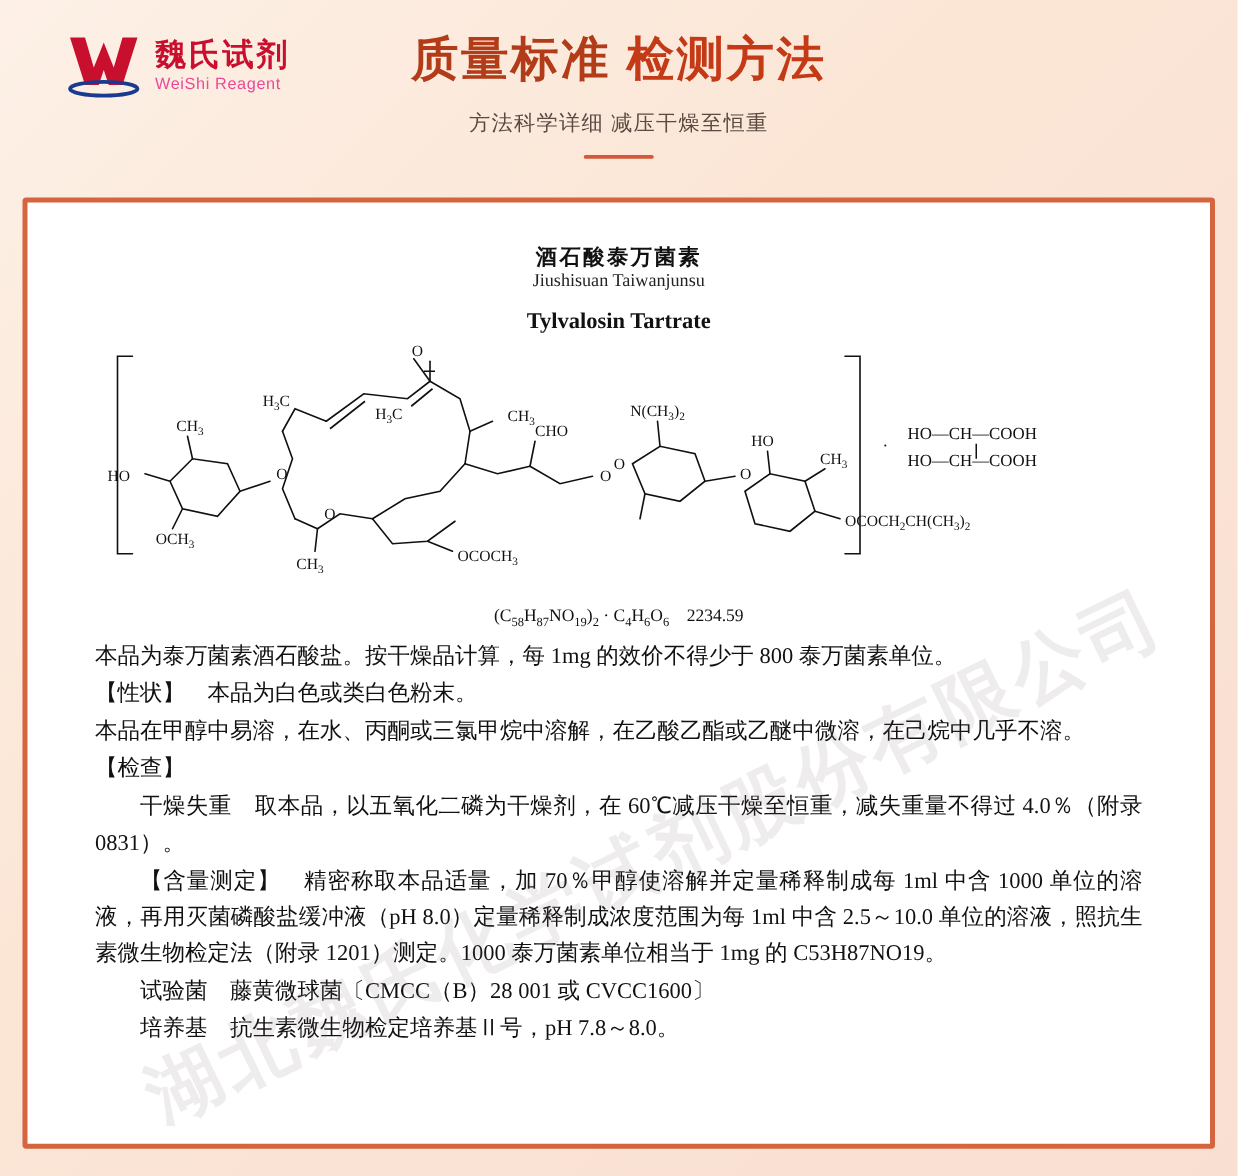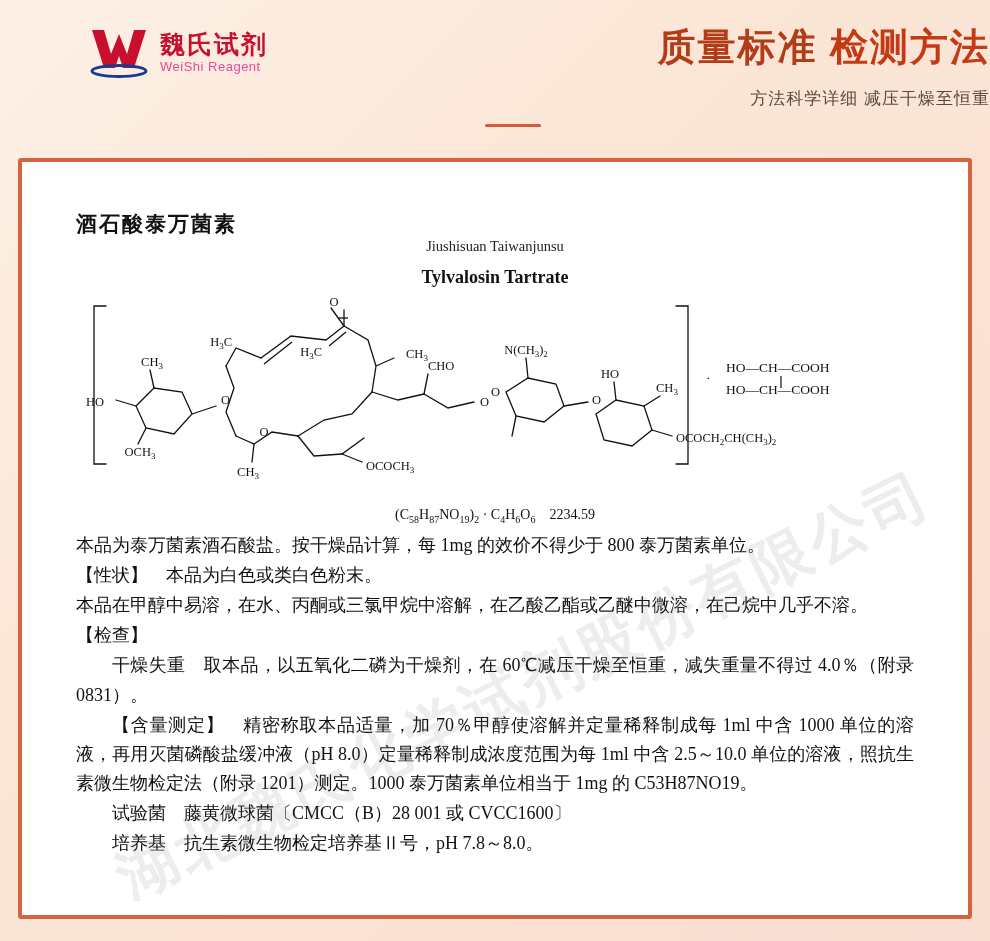--- a/index.html
+++ b/index.html
@@ -9,42 +9,41 @@
     font-family:"Liberation Serif", serif;
     overflow:hidden;
     position:relative;
   }
   
   .header{
     height:152px;
     display:flex;
     align-items:flex-start;
     position:relative;
-    margin-left:36px;
   }
   .logo{
     display:flex;align-items:center;
     margin:24px 0 0 52px;
     gap:10px;
   }
   .logo-mark{
     width:62px;height:56px;position:relative;
   }
   .logo-text{display:flex;flex-direction:column;line-height:1.05;}
   .logo-cn{
     font-family:"Liberation Sans",sans-serif;
     font-size:25px;font-weight:bold;color:#c8102e;letter-spacing:2px;
   }
   .logo-en{
     font-family:"Liberation Sans",sans-serif;
     font-size:13px;color:#ec4899;letter-spacing:.5px;margin-top:3px;
   }
   .title-block{
     position:absolute;left:0;right:0;top:22px;
-    text-align:right;pointer-events:none;
+    text-align:center;pointer-events:none;
   }
   .title-main{
     font-family:"Liberation Sans",sans-serif;
     font-size:38px;font-weight:bold;color:#b23b18;letter-spacing:2px;
   }
   .title-main .accent{color:#c43a16;}
   .title-sub{
     font-family:"Liberation Sans",sans-serif;
     font-size:17px;color:#5a4a42;margin-top:14px;letter-spacing:1px;
   }
@@ -62,22 +61,22 @@
   }
   .doc-inner{
     width:100%;height:100%;
     background:#fff;
     box-sizing:border-box;
     padding:14px 40px 10px 40px;
     position:relative;
     overflow:hidden;
   }
   .doc-title-cn{
-    font-size:21px;font-weight:bold;color:#111;
-    font-family:"Liberation Sans",sans-serif;letter-spacing:2px;margin-top:20px;
+    text-align:center;font-size:17px;font-weight:bold;color:#111;
+    font-family:"Liberation Sans",sans-serif;letter-spacing:2px;margin-top:4px;
   }
   .doc-title-py{
     text-align:center;font-size:14.5px;color:#222;
     font-family:"Liberation Serif",serif;
   }
   .doc-title-en{
     text-align:center;font-size:18px;font-weight:bold;color:#111;margin-top:12px;
     font-family:"Liberation Serif",serif;
   }
   

